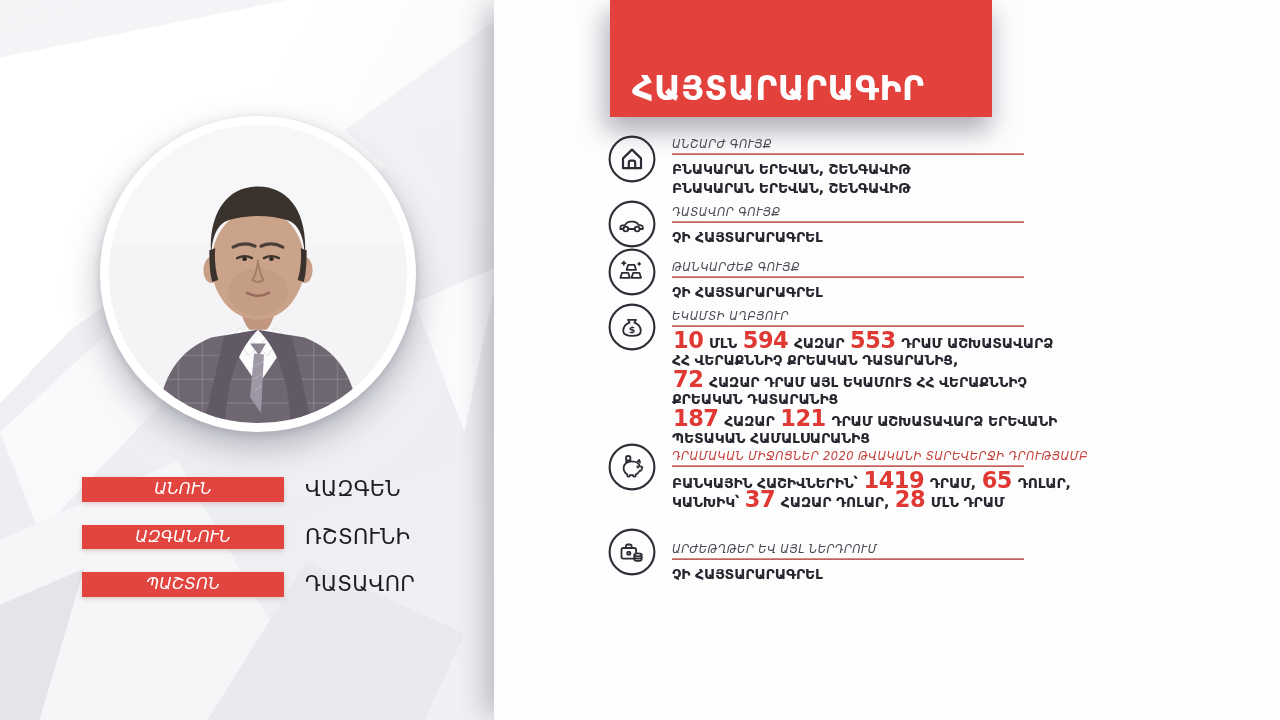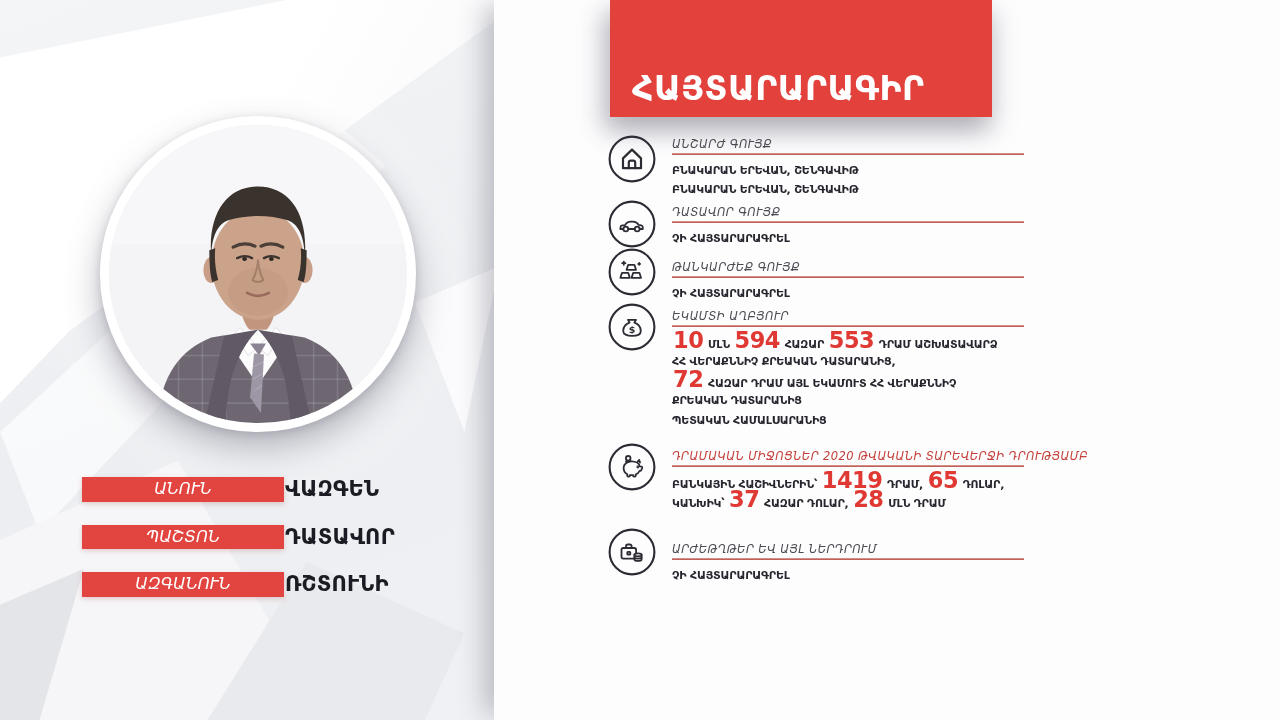--- a/index.html
+++ b/index.html
@@ -51,22 +51,22 @@
                    display:flex; flex-direction:column; gap:23px; }
   .p-row { display:flex; align-items:center; height:24.5px; }
   .p-label {
     width:202px; height:24.5px; flex:0 0 202px;
     background:#e2453f;
     color:#ffffff; font-size:16.5px; font-style:italic;
     line-height:24.5px; text-align:center;
     box-shadow:0 2px 5px rgba(160,80,75,0.25);
   }
   .p-value {
-    margin-left:1px;
-    color:#1b1b23; font-size:21px; font-weight:bold;
+    margin-left:21px;
+    color:#1b1b23; font-size:21px; font-weight:normal;
     line-height:24.5px; white-space:nowrap; letter-spacing:0.2px;
   }
 
   
   .right-panel {
     position:absolute; left:494px; top:0; width:786px; height:720px;
     background:#fdfdfe;
     box-shadow:-16px 0 24px -6px rgba(70,70,85,0.30);
   }
   .title-box {
@@ -103,21 +103,21 @@
     color:#4b4b54; line-height:14px; white-space:nowrap;
   }
   .sec-title.red { color:#c4403a; }
   .sec-rule {
     margin-top:2px; width:352px; height:2px;
     background:linear-gradient(#e2a39f,#b44a44);
   }
   .sec-lines { margin-top:3.5px; }
   .b-line { font-weight:bold; line-height:19.5px; height:19.5px; white-space:nowrap; }
   .b-line span { line-height:19.5px; }
-  .b-line .txt { font-size:11px; color:#26262e; letter-spacing:-0.2px; }
+  .b-line .txt { font-size:14px; color:#26262e; letter-spacing:-0.2px; }
   .b-line .num { font-size:22.5px; color:#e03833; letter-spacing:-0.5px; padding:12px 1px; }
 </style>
 </head>
 <body>
 
 <div class="stage">
 
   <div class="left-zone">
     <div class="shard a"></div>
     <div class="shard b"></div>
@@ -179,26 +179,26 @@
         <path d="M139 169 Q150 175 161 169" stroke="#9a6b5c" stroke-width="2.6" fill="none" stroke-linecap="round"></path>
       </svg>
     </div>
 
     <div class="person-fields">
       <div class="p-row">
         <div class="p-label">ԱՆՈՒՆ</div>
         <div class="p-value">ՎԱԶԳԵՆ</div>
       </div>
       <div class="p-row">
+        <div class="p-label">ԱԶԳԱՆՈՒՆ</div>
+        <div class="p-value">ՌՇՏՈՒՆԻ</div>
+      </div>
+      <div class="p-row">
         <div class="p-label">ՊԱՇՏՈՆ</div>
         <div class="p-value">ԴԱՏԱՎՈՐ</div>
-      </div>
-      <div class="p-row">
-        <div class="p-label">ԱԶԳԱՆՈՒՆ</div>
-        <div class="p-value">ՌՇՏՈՒՆԻ</div>
       </div>
     </div>
   </div>
 
   <div class="right-panel">
     <div class="title-box">
       <span class="title-text">ՀԱՅՏԱՐԱՐԱԳԻՐ</span>
     </div>
     <div class="sections" id="sections">
         <div class="section sec-0">
@@ -264,20 +264,21 @@
             </svg>
           </div>
           <div class="sec-content">
             <div class="sec-title">ԵԿԱՄՏԻ ԱՂԲՅՈՒՐ</div>
             <div class="sec-rule"></div>
             <div class="sec-lines">
               <div class="b-line"><span class="num">10</span><span class="txt"> ՄԼՆ </span><span class="num">594</span><span class="txt"> ՀԱԶԱՐ </span><span class="num">553</span><span class="txt"> ԴՐԱՄ ԱՇԽԱՏԱՎԱՐՁ</span></div>
               <div class="b-line"><span class="txt">ՀՀ ՎԵՐԱՔՆՆԻՉ ՔՐԵԱԿԱՆ ԴԱՏԱՐԱՆԻՑ,</span></div>
               <div class="b-line"><span class="num">72</span><span class="txt"> ՀԱԶԱՐ ԴՐԱՄ ԱՅԼ ԵԿԱՄՈՒՏ ՀՀ ՎԵՐԱՔՆՆԻՉ</span></div>
               <div class="b-line"><span class="txt">ՔՐԵԱԿԱՆ ԴԱՏԱՐԱՆԻՑ</span></div>
+              <div class="b-line"><span class="num">187</span><span class="txt"> ՀԱԶԱՐ </span><span class="num">121</span><span class="txt"> ԴՐԱՄ ԱՇԽԱՏԱՎԱՐՁ ԵՐԵՎԱՆԻ</span></div>
               <div class="b-line"><span class="txt">ՊԵՏԱԿԱՆ ՀԱՄԱԼՍԱՐԱՆԻՑ</span></div>
             </div>
           </div>
         </div>
         <div class="section sec-4">
           <div class="icon-circle">
             <svg viewBox="0 0 48 48" fill="none" stroke="currentColor" stroke-width="1.8" stroke-linecap="round" stroke-linejoin="round">
               <circle cx="24" cy="24" r="22.4" stroke-width="2.1"></circle>
               <path d="M15.6 25 C15.6 21 19.1 18.4 23.6 18.4 C27.9 18.4 31.3 20.6 31.8 23.4 L33.5 23.7 C34.1 23.8 34.4 24.4 34.2 25 L33.5 26.7 C33.2 27.5 32.4 28 31.5 28 C30.8 29.6 29.4 30.9 27.7 31.5 V32.7 C27.7 33.2 27.3 33.6 26.8 33.6 H26 C25.5 33.6 25.1 33.2 25.1 32.7 V32.1 H21.9 V32.7 C21.9 33.2 21.5 33.6 21 33.6 H20.2 C19.7 33.6 19.3 33.2 19.3 32.7 V31.2 C17 30 15.6 27.9 15.6 25 Z"></path>
               <path d="M29.5 18.9 L31.2 16.9 L32 19.6"></path>

